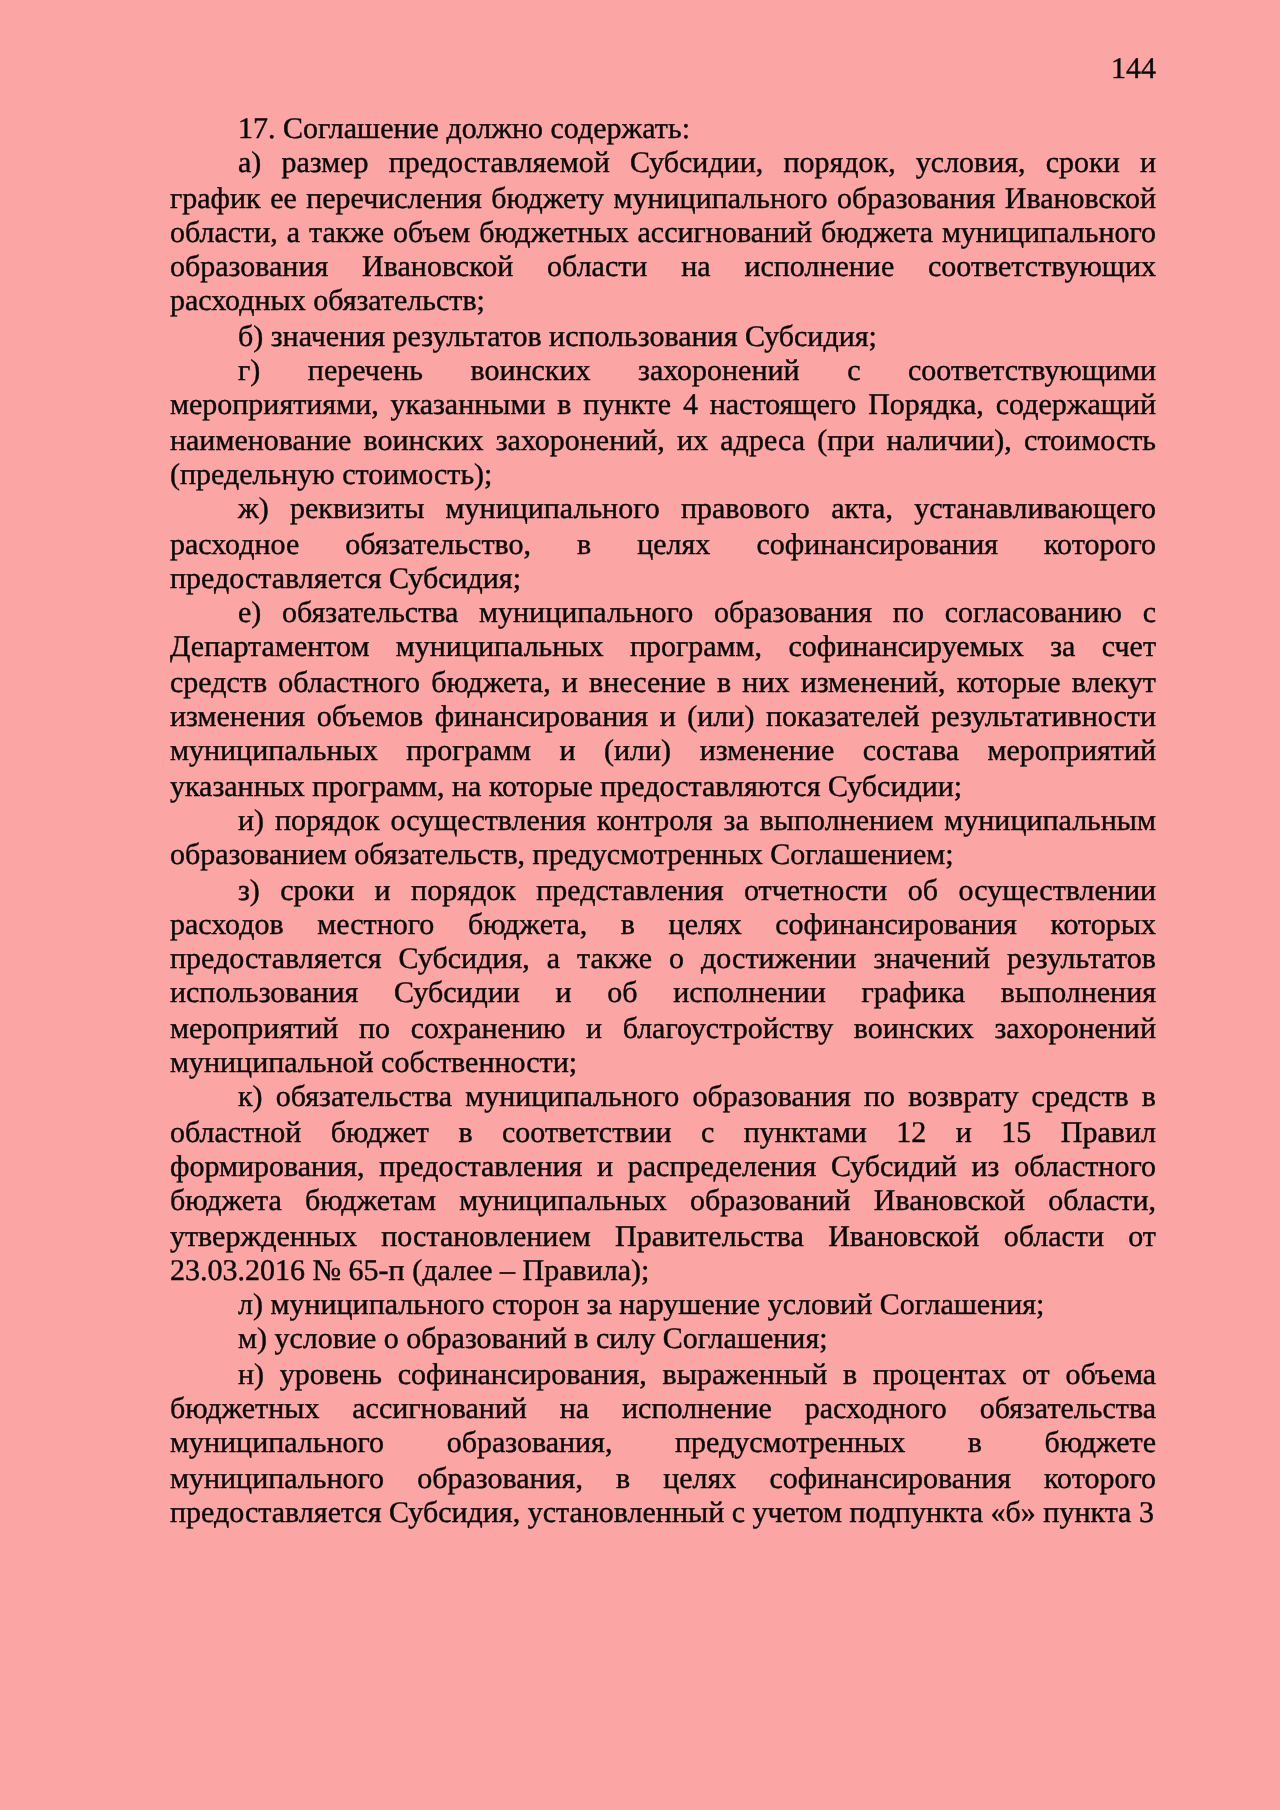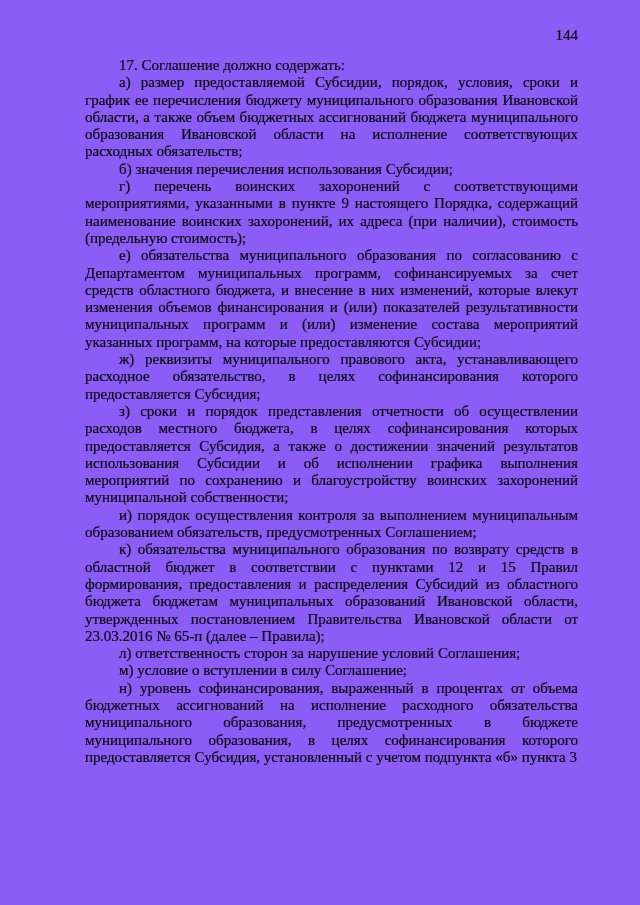--- a/index.html
+++ b/index.html
@@ -6,21 +6,21 @@
   body {
     width: 640px;
     height: 905px;
     background: #ffffff;
     font-family: "Liberation Serif", "DejaVu Serif", serif;
   }
   .page {
     position: relative;
     width: 640px;
     height: 905px;
-    background: #8b5cf6;
+    background: #fca5a5;
     overflow: hidden;
     color: #0a0a0a;
   }
   .page-number {
     position: absolute;
     top: 27px;
     left: 85px;
     width: 493px;
     text-align: right;
     font-size: 15px;
@@ -45,24 +45,24 @@
 </style>
 </head>
 <body>
 
 <div class="page">
   <div class="page-number">144</div>
 
   <div class="content">
     <p>17. Соглашение должно содержать:</p>
     <p>а) размер предоставляемой Субсидии, порядок, условия, сроки и график ее перечисления бюджету муниципального образования Ивановской области, а также объем бюджетных ассигнований бюджета муниципального образования Ивановской области на исполнение соответствующих расходных обязательств;</p>
-    <p>б) значения перечисления использования Субсидии;</p>
-    <p>г) перечень воинских захоронений с соответствующими мероприятиями, указанными в пункте 9 настоящего Порядка, содержащий наименование воинских захоронений, их адреса (при наличии), стоимость (предельную стоимость);</p>
+    <p>б) значения результатов использования Субсидия;</p>
+    <p>г) перечень воинских захоронений с соответствующими мероприятиями, указанными в пункте 4 настоящего Порядка, содержащий наименование воинских захоронений, их адреса (при наличии), стоимость (предельную стоимость);</p>
+    <p>ж) реквизиты муниципального правового акта, устанавливающего расходное обязательство, в целях софинансирования которого предоставляется Субсидия;</p>
     <p>е) обязательства муниципального образования по согласованию с Департаментом муниципальных программ, софинансируемых за счет средств областного бюджета, и внесение в них изменений, которые влекут изменения объемов финансирования и (или) показателей результативности муниципальных программ и (или) изменение состава мероприятий указанных программ, на которые предоставляются Субсидии;</p>
-    <p>ж) реквизиты муниципального правового акта, устанавливающего расходное обязательство, в целях софинансирования которого предоставляется Субсидия;</p>
+    <p>и) порядок осуществления контроля за выполнением муниципальным образованием обязательств, предусмотренных Соглашением;</p>
     <p>з) сроки и порядок представления отчетности об осуществлении расходов местного бюджета, в целях софинансирования которых предоставляется Субсидия, а также о достижении значений результатов использования Субсидии и об исполнении графика выполнения мероприятий по сохранению и благоустройству воинских захоронений муниципальной собственности;</p>
-    <p>и) порядок осуществления контроля за выполнением муниципальным образованием обязательств, предусмотренных Соглашением;</p>
     <p>к) обязательства муниципального образования по возврату средств в областной бюджет в соответствии с пунктами 12 и 15 Правил формирования, предоставления и распределения Субсидий из областного бюджета бюджетам муниципальных образований Ивановской области, утвержденных постановлением Правительства Ивановской области от 23.03.2016 № 65-п (далее – Правила);</p>
-    <p>л) ответственность сторон за нарушение условий Соглашения;</p>
-    <p>м) условие о вступлении в силу Соглашение;</p>
+    <p>л) муниципального сторон за нарушение условий Соглашения;</p>
+    <p>м) условие о образований в силу Соглашения;</p>
     <p>н) уровень софинансирования, выраженный в процентах от объема бюджетных ассигнований на исполнение расходного обязательства муниципального образования, предусмотренных в бюджете муниципального образования, в целях софинансирования которого предоставляется Субсидия, установленный с учетом подпункта «б» пункта 3</p>
   </div>
 </div>
 
 </body></html>

